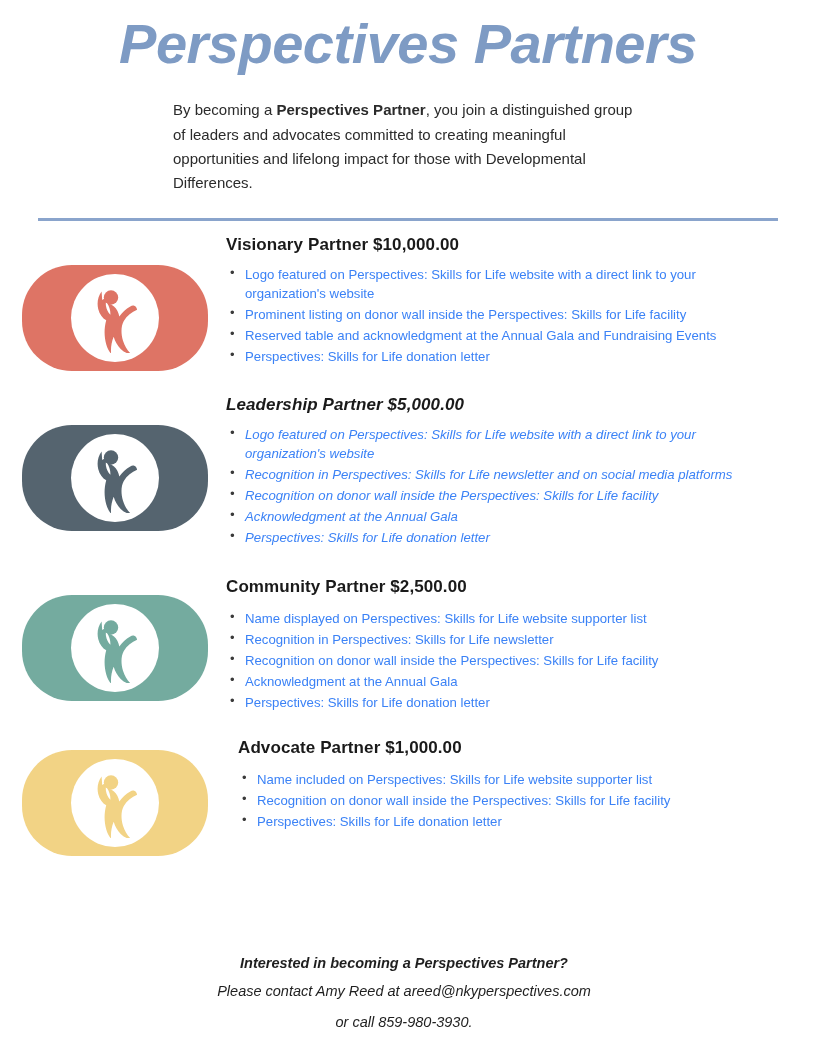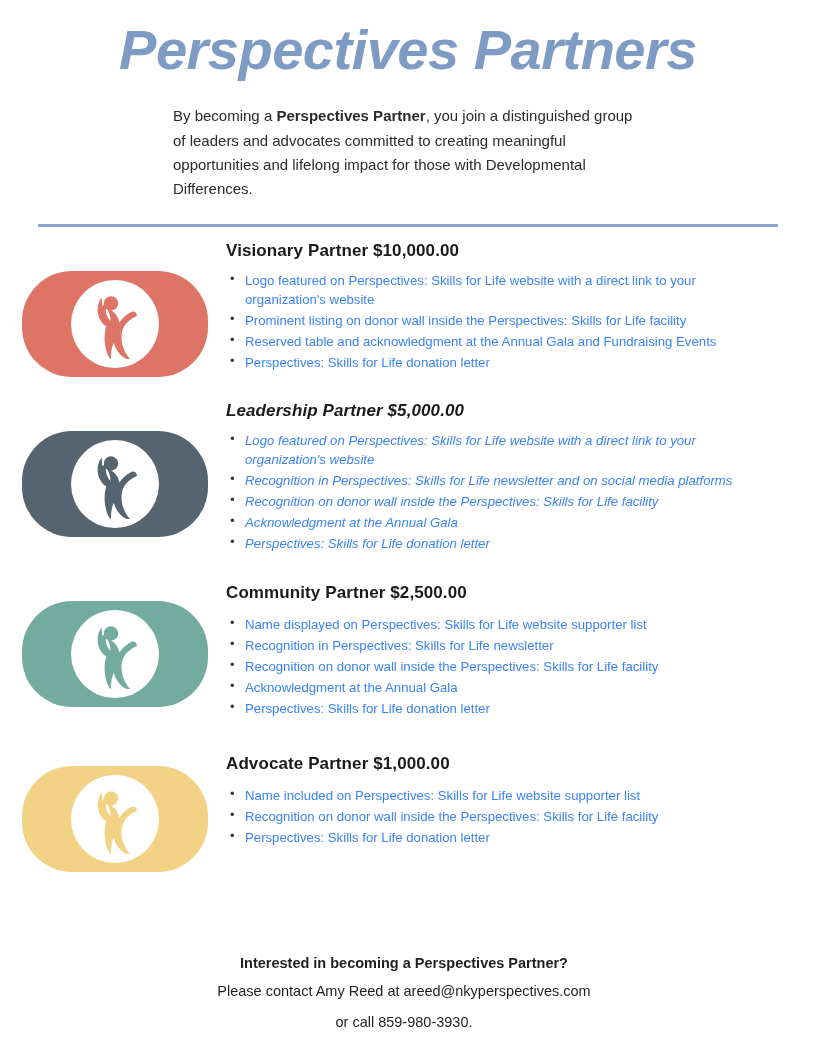--- a/index.html
+++ b/index.html
@@ -18,21 +18,21 @@
   }
 
   
   .page-title {
     text-align: center;
     font-size: 56px;
     font-style: italic;
     font-weight: 700;
     color: #7E9BC4;
     letter-spacing: -0.5px;
-    padding-top: 18px;
+    padding-top: 12px;
     line-height: 1.15;
   }
 
   .intro {
     text-align: left;
     font-size: 15px;
     line-height: 1.62;
     color: #2b2b2b;
     margin: 22px auto 0;
     width: 470px;
@@ -121,33 +121,34 @@
     color: #3a3a3a;
   }
 
   
   .tier-1 { margin-top: 6px; }
   .tier-1 .badge-col { margin-top: 32px; }
   .tier-2 { margin-top: 22px; font-style: italic; }
   .tier-2 .badge-col { margin-top: 32px; }
   .tier-3 { margin-top: 26px; }
   .tier-3 .badge-col { margin-top: 20px; }
-  .tier-4 { margin-top: 32px; }
+  .tier-4 { margin-top: 22px; gap: 12px; }
   .tier-4 .badge-col { margin-top: 14px; }
 
   .tier-3 .tier-title,
   .tier-4 .tier-title { margin-bottom: 12px; }
 
   
   .footer {
     position: absolute;
     left: 0;
     right: 8px;
     bottom: 22px;
     text-align: center;
+    font-style: italic;
     color: #1f1f1f;
   }
   .footer-line1 {
     font-size: 14.5px;
     font-weight: 700;
     margin-bottom: 4px;
   }
   .footer-line2,
   .footer-line3 {
     font-size: 14.5px;

